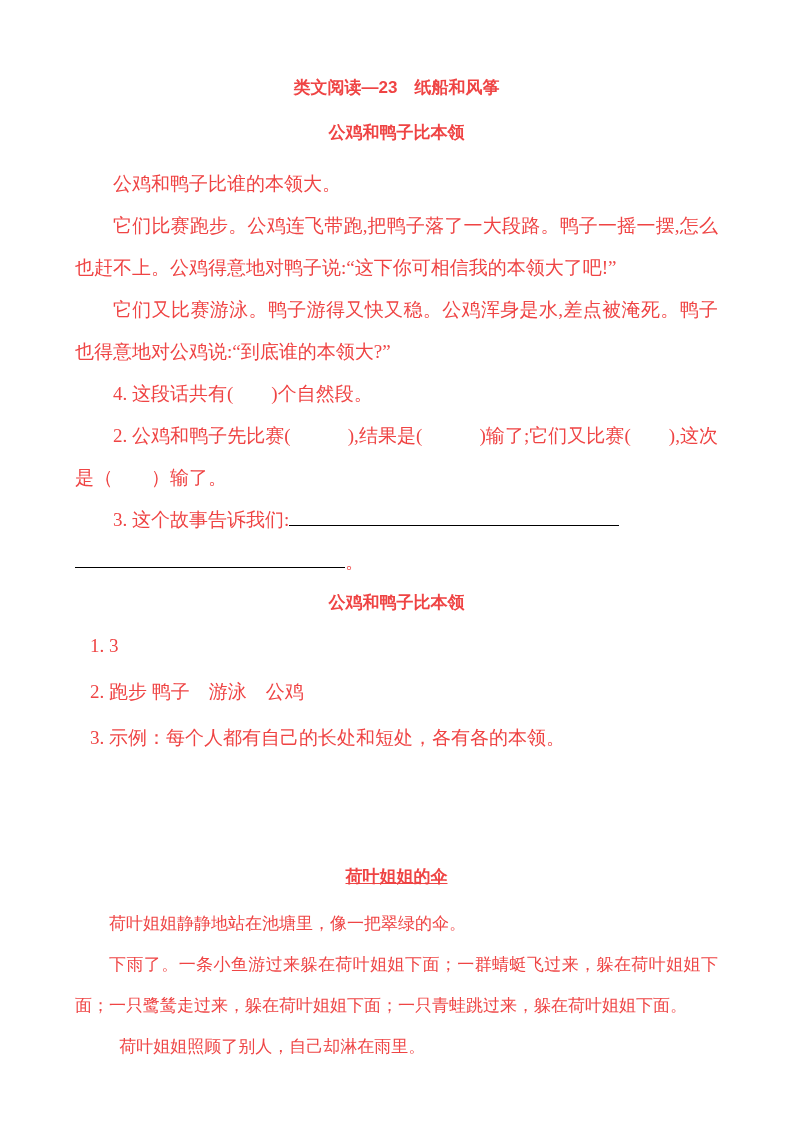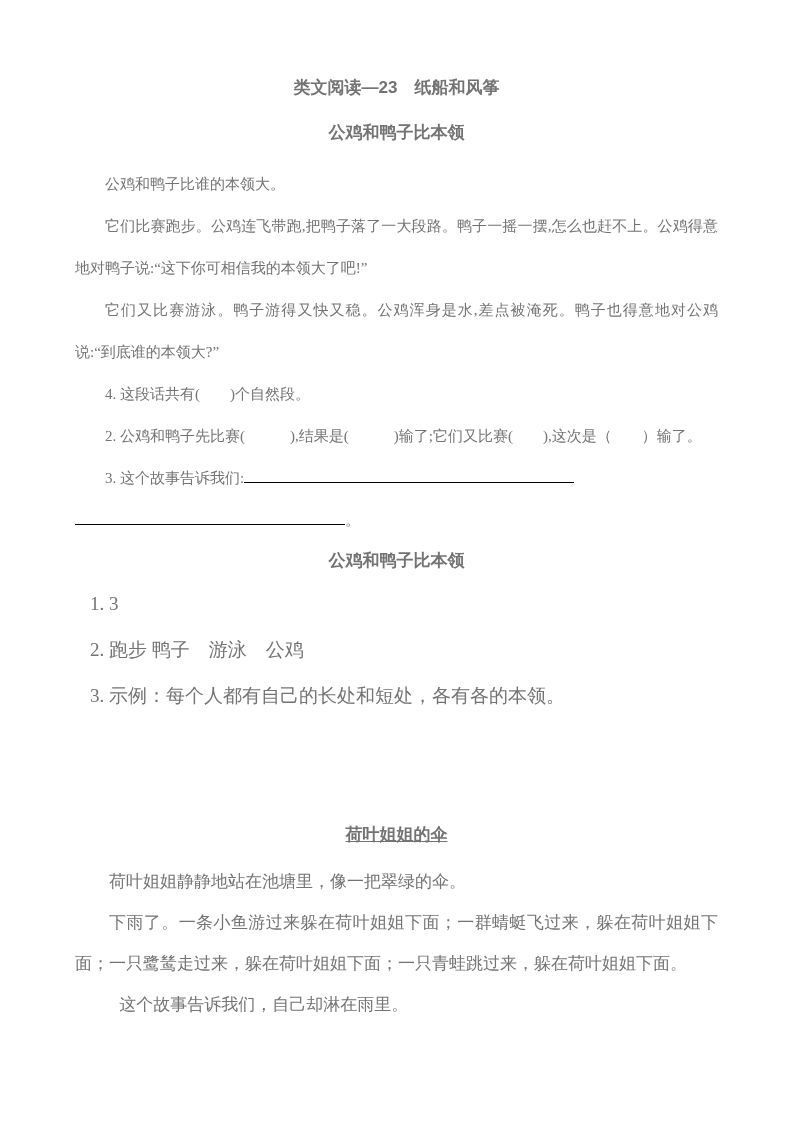--- a/index.html
+++ b/index.html
@@ -6,21 +6,21 @@
     margin: 0;
     padding: 0;
     background: #ffffff;
   }
   .page {
     position: relative;
     width: 793px;
     height: 1122px;
     box-sizing: border-box;
     background: #ffffff;
-    color: #737373;
+    color: #ef4444;
     padding: 76px 75px 0 75px;
     overflow: hidden;
     font-family: "Liberation Serif", serif;
   }
   .doc-title {
     margin: 0 0 21px 0;
     text-align: center;
     font-size: 17px;
     line-height: 24px;
     font-weight: bold;
@@ -30,21 +30,21 @@
     margin: 0 0 18px 0;
     text-align: center;
     font-size: 17px;
     line-height: 24px;
     font-weight: bold;
     font-family: "Liberation Sans", sans-serif;
   }
   .passage p,
   .questions p {
     margin: 0;
-    font-size: 15px;
+    font-size: 19px;
     line-height: 42px;
     text-align: justify;
     text-indent: 2em;
   }
   .questions p.no-indent {
     text-indent: 0;
   }
   .blank {
     display: inline-block;
     border-bottom: 1px solid #000;
@@ -116,16 +116,16 @@
     <p>1. 3</p>
     <p>2. 跑步 鸭子　游泳　公鸡</p>
     <p>3. 示例：每个人都有自己的长处和短处，各有各的本领。</p>
   </div>
 
   <h2 class="section2-heading">荷叶姐姐的伞</h2>
 
   <div class="passage2">
     <p>荷叶姐姐静静地站在池塘里，像一把翠绿的伞。</p>
     <p>下雨了。一条小鱼游过来躲在荷叶姐姐下面；一群蜻蜓飞过来，躲在荷叶姐姐下面；一只鹭鸶走过来，躲在荷叶姐姐下面；一只青蛙跳过来，躲在荷叶姐姐下面。</p>
-    <p class="deep-indent">这个故事告诉我们，自己却淋在雨里。</p>
+    <p class="deep-indent">荷叶姐姐照顾了别人，自己却淋在雨里。</p>
   </div>
 
 </div>
 
 </body></html>

